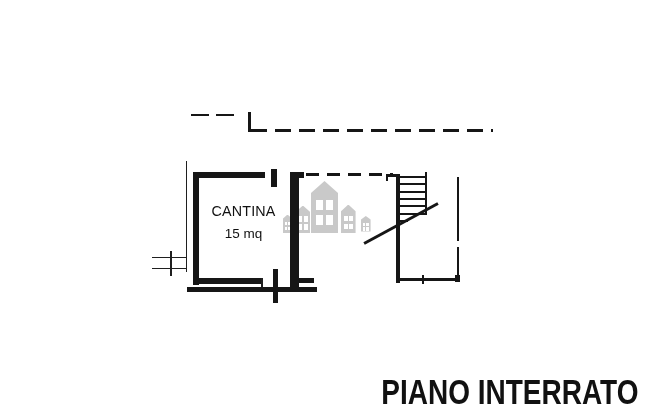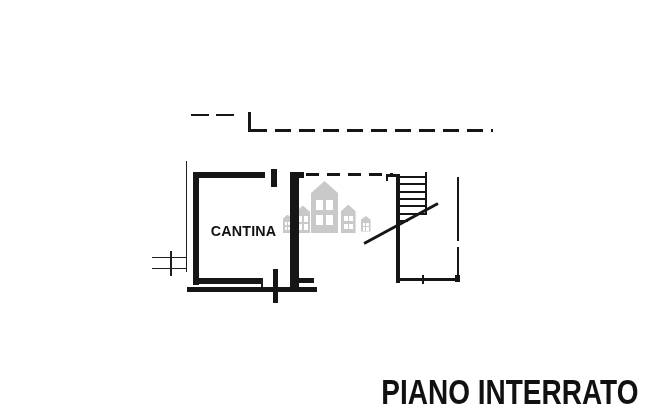--- a/index.html
+++ b/index.html
@@ -21,22 +21,22 @@
   .dash{position:absolute;height:2.7px;z-index:3;
     background:repeating-linear-gradient(90deg,var(--ink) 0 16px,transparent 16px 24px);}
   .dash-short{background:repeating-linear-gradient(90deg,var(--ink) 0 18px,transparent 18px 25px);}
   .dash-mid{background:repeating-linear-gradient(90deg,var(--ink) 0 13px,transparent 13px 21px);}
   
   .house{position:absolute;background:var(--wm);z-index:1;}
   .win{position:absolute;background:#ffffff;}
   
   #diag{transform:rotate(-28.4deg);transform-origin:0 50%;}
   
-  .room-label{position:absolute;left:195px;top:223px;width:97px;text-align:center;
-    font-weight:bold;font-size:14.3px;letter-spacing:.2px;color:var(--text);z-index:4;}
+  .room-label{position:absolute;left:195px;top:203px;width:97px;text-align:center;
+    font-weight:normal;font-size:14.3px;letter-spacing:.2px;color:var(--text);z-index:4;}
   .area-label{position:absolute;left:195px;top:226px;width:97px;text-align:center;
     font-size:13.5px;color:var(--text);z-index:4;}
   .floor-title{position:absolute;right:12px;top:374px;font-weight:bold;font-size:35px;
     line-height:1;letter-spacing:0;color:var(--text);white-space:nowrap;
     transform:scaleX(.8);transform-origin:100% 50%;z-index:4;}
 </style>
 </head>
 <body>
 
 <div id="canvas">
@@ -106,15 +106,16 @@
   <div class="w" style="left:424.6px;top:171.5px;width:2.3px;height:43.5px;"></div>
   <div class="w" style="left:399.5px;top:219.6px;width:8.6px;height:2px;"></div>
   <div class="w" id="diag" style="left:364px;top:242px;width:84px;height:2.7px;"></div>
   <div class="w" style="left:456.6px;top:177px;width:2.6px;height:63.5px;"></div>
   <div class="w" style="left:456.6px;top:247px;width:2.6px;height:31px;"></div>
   <div class="w" style="left:397px;top:277.6px;width:62.5px;height:3.6px;"></div>
   <div class="w" style="left:422px;top:274.6px;width:2.2px;height:9px;"></div>
   <div class="w" style="left:454.6px;top:275.4px;width:5px;height:6.8px;"></div>
 
   <div class="room-label">CANTINA</div>
+  <div class="area-label">15 mq</div>
   <div class="floor-title">PIANO INTERRATO</div>
 
 </div>
 
 </body></html>

